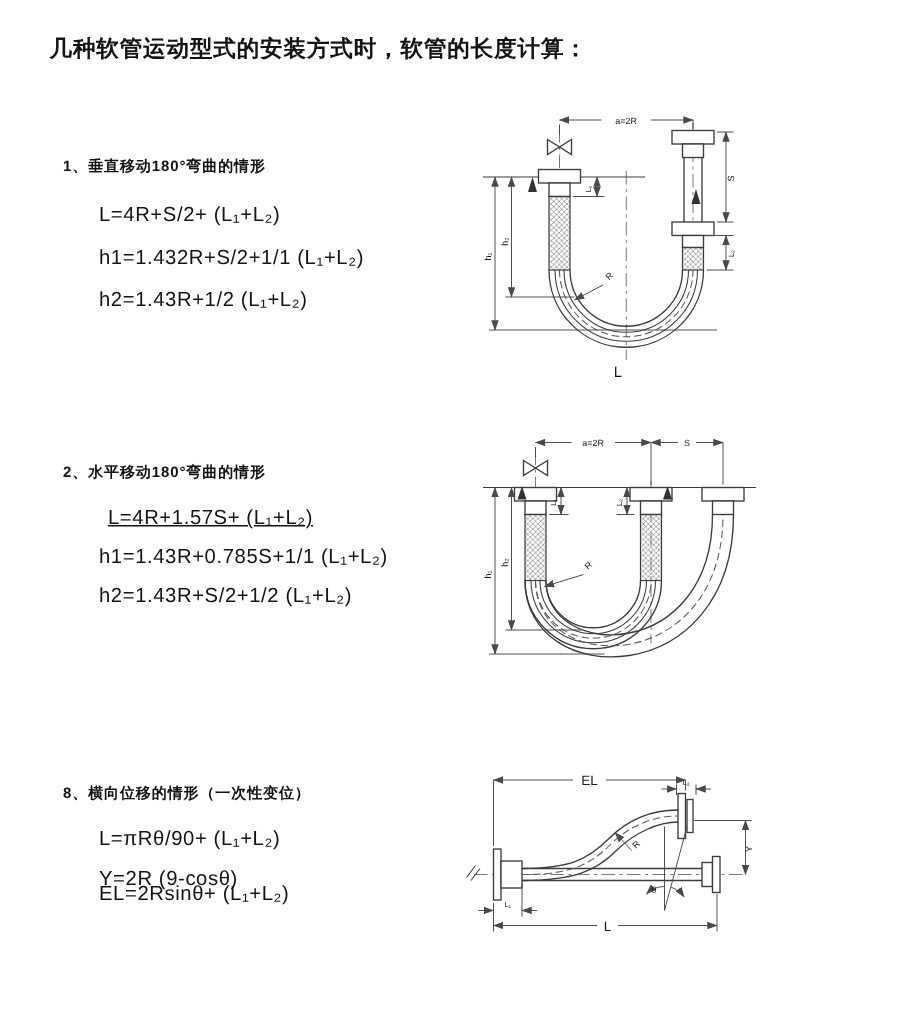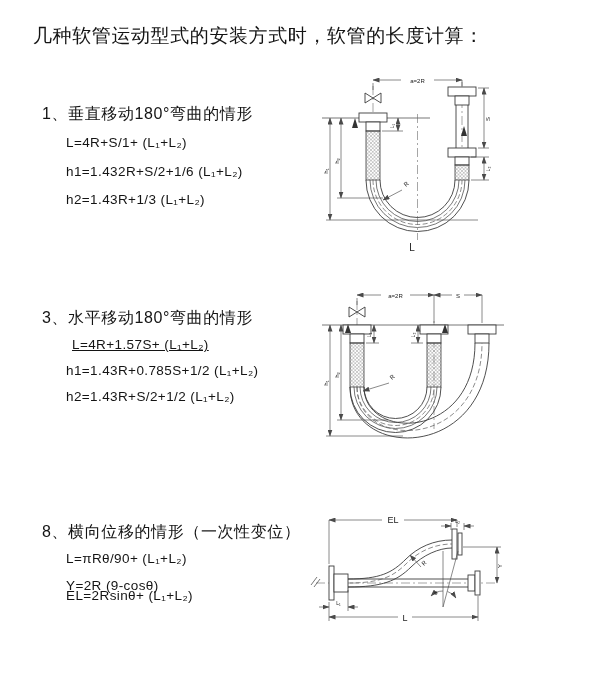--- a/index.html
+++ b/index.html
@@ -1,47 +1,47 @@
 <!DOCTYPE html>
 <html><head>
 <meta charset="utf-8">
 <style>
   html,body{margin:0;padding:0;}
   body{width:600px;height:675px;background:#ffffff;position:relative;overflow:hidden;
        font-family:"Liberation Sans","DejaVu Sans",sans-serif;color:#141414;}
   .abs{position:absolute;white-space:nowrap;}
-  .title{font-size:19px;font-weight:normal;letter-spacing:.6px;}
-  .sec-head{font-size:16px;font-weight:normal;letter-spacing:.6px;}
+  .title{font-size:15px;font-weight:bold;letter-spacing:.6px;}
+  .sec-head{font-size:10px;font-weight:bold;letter-spacing:.6px;}
   .formula{font-size:13.5px;font-weight:normal;letter-spacing:.4px;}
   svg{position:absolute;overflow:visible;}
   .obj{stroke:#3c3c3c;stroke-width:.9;fill:none;}
   .objt{stroke:#3c3c3c;stroke-width:.7;fill:none;}
   .objf{stroke:#3c3c3c;stroke-width:.9;fill:#ffffff;}
   .dim{stroke:#4a4a4a;stroke-width:.65;fill:none;}
   .cl{stroke:#6a6a6a;stroke-width:.6;fill:none;stroke-dasharray:9 3 2 3;}
   .cdash{stroke:#5a5a5a;stroke-width:.7;fill:none;stroke-dasharray:5 2.5;}
   .hatch{stroke:#3c3c3c;stroke-width:.8;}
   .dtxt{font-size:6px;fill:#1a1a1a;font-family:"Liberation Sans","DejaVu Sans",sans-serif;}
   .dtxt-s{font-size:5px;fill:#1a1a1a;font-family:"Liberation Sans","DejaVu Sans",sans-serif;}
   .dtxt-b{font-size:10px;fill:#1a1a1a;font-family:"Liberation Sans","DejaVu Sans",sans-serif;}
   .bg{fill:#ffffff;}
 </style>
 </head>
 <body>
 
 <div class="abs title" style="left:33px;top:23px;">几种软管运动型式的安装方式时，软管的长度计算：</div>
 
 <div class="abs sec-head" style="left:42px;top:104px;">1、垂直移动180°弯曲的情形</div>
-<div class="abs formula" style="left:66px;top:135px;">L=4R+S/1+ (L₁+L₂)</div>
-<div class="abs formula" style="left:66px;top:164px;">h1=1.432R+S/2+1/6 (L₁+L₂)</div>
-<div class="abs formula" style="left:66px;top:192px;">h2=1.43R+1/3 (L₁+L₂)</div>
-
-<div class="abs sec-head" style="left:42px;top:308px;">3、水平移动180°弯曲的情形</div>
+<div class="abs formula" style="left:66px;top:135px;">L=4R+S/2+ (L₁+L₂)</div>
+<div class="abs formula" style="left:66px;top:164px;">h1=1.432R+S/2+1/1 (L₁+L₂)</div>
+<div class="abs formula" style="left:66px;top:192px;">h2=1.43R+1/2 (L₁+L₂)</div>
+
+<div class="abs sec-head" style="left:42px;top:308px;">2、水平移动180°弯曲的情形</div>
 <div class="abs formula" style="left:72px;top:337px;text-decoration:underline;">L=4R+1.57S+ (L₁+L₂)</div>
-<div class="abs formula" style="left:66px;top:363px;">h1=1.43R+0.785S+1/2 (L₁+L₂)</div>
+<div class="abs formula" style="left:66px;top:363px;">h1=1.43R+0.785S+1/1 (L₁+L₂)</div>
 <div class="abs formula" style="left:66px;top:389px;">h2=1.43R+S/2+1/2 (L₁+L₂)</div>
 
 <div class="abs sec-head" style="left:42px;top:522px;">8、横向位移的情形（一次性变位）</div>
 <div class="abs formula" style="left:66px;top:551px;text-align:right;">L=πRθ/90+ (L₁+L₂)</div>
 <div class="abs formula" style="left:66px;top:578px;">Y=2R (9-cosθ)</div>
 <div class="abs formula" style="left:66px;top:588px;">EL=2Rsinθ+ (L₁+L₂)</div>
 
 <svg style="left:308px;top:66px;" width="285" height="200" viewBox="0 0 285 200">
   <defs>
     <marker id="a1e" markerWidth="7" markerHeight="5" refX="6.5" refY="2.5" orient="auto" markerUnits="userSpaceOnUse">

